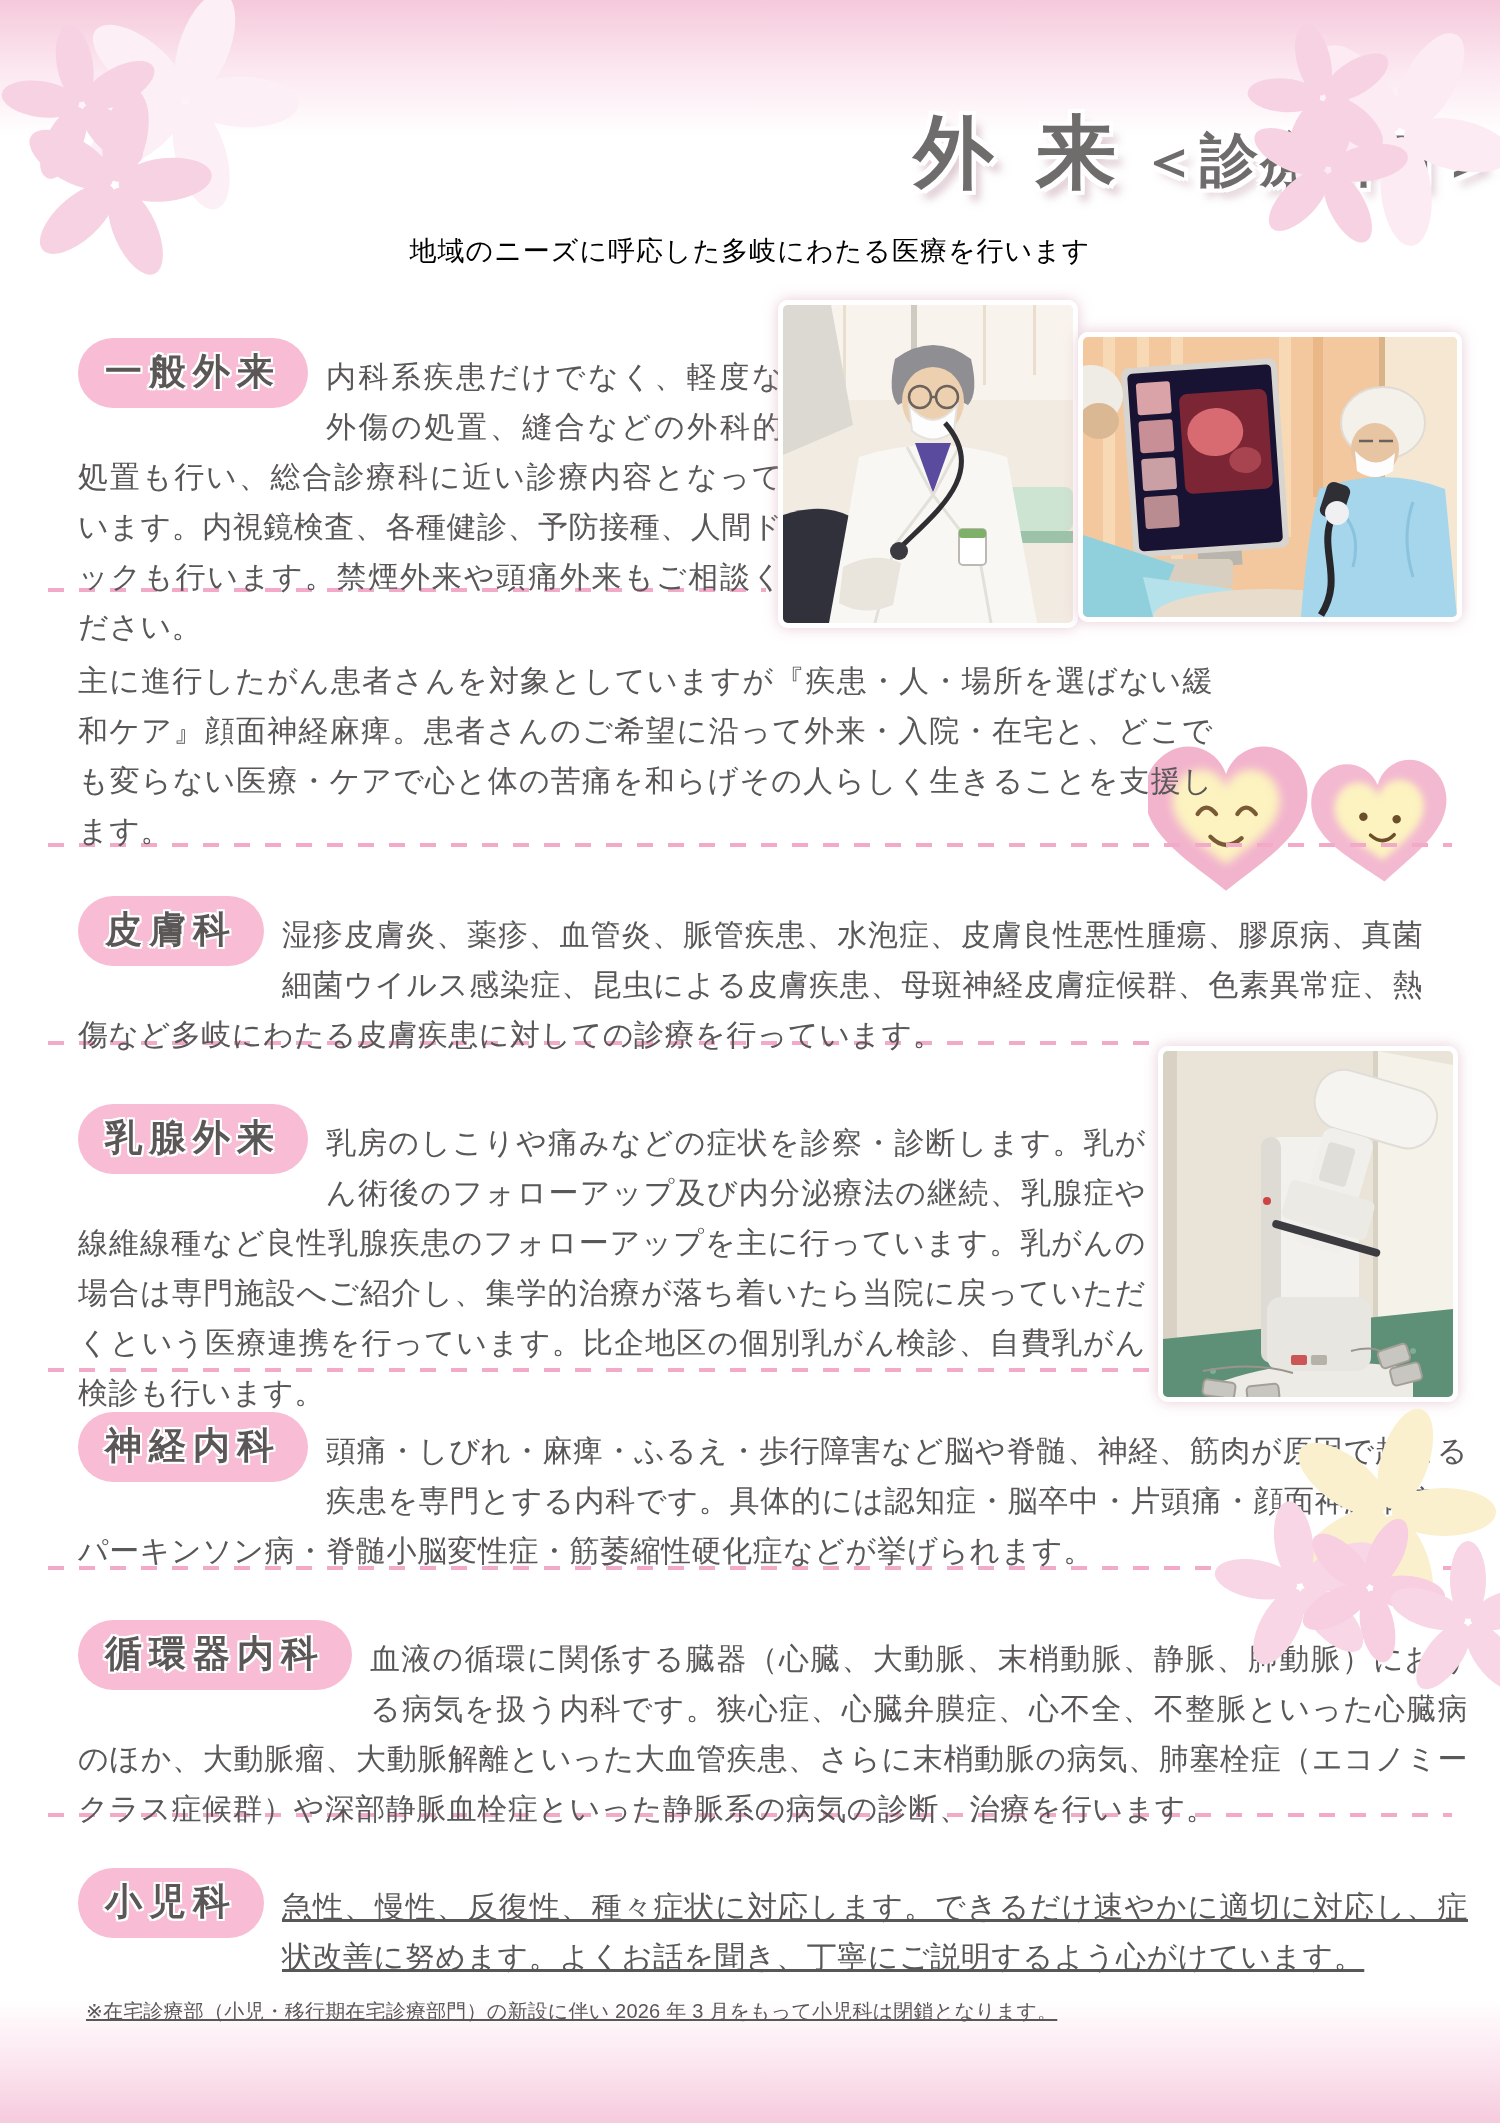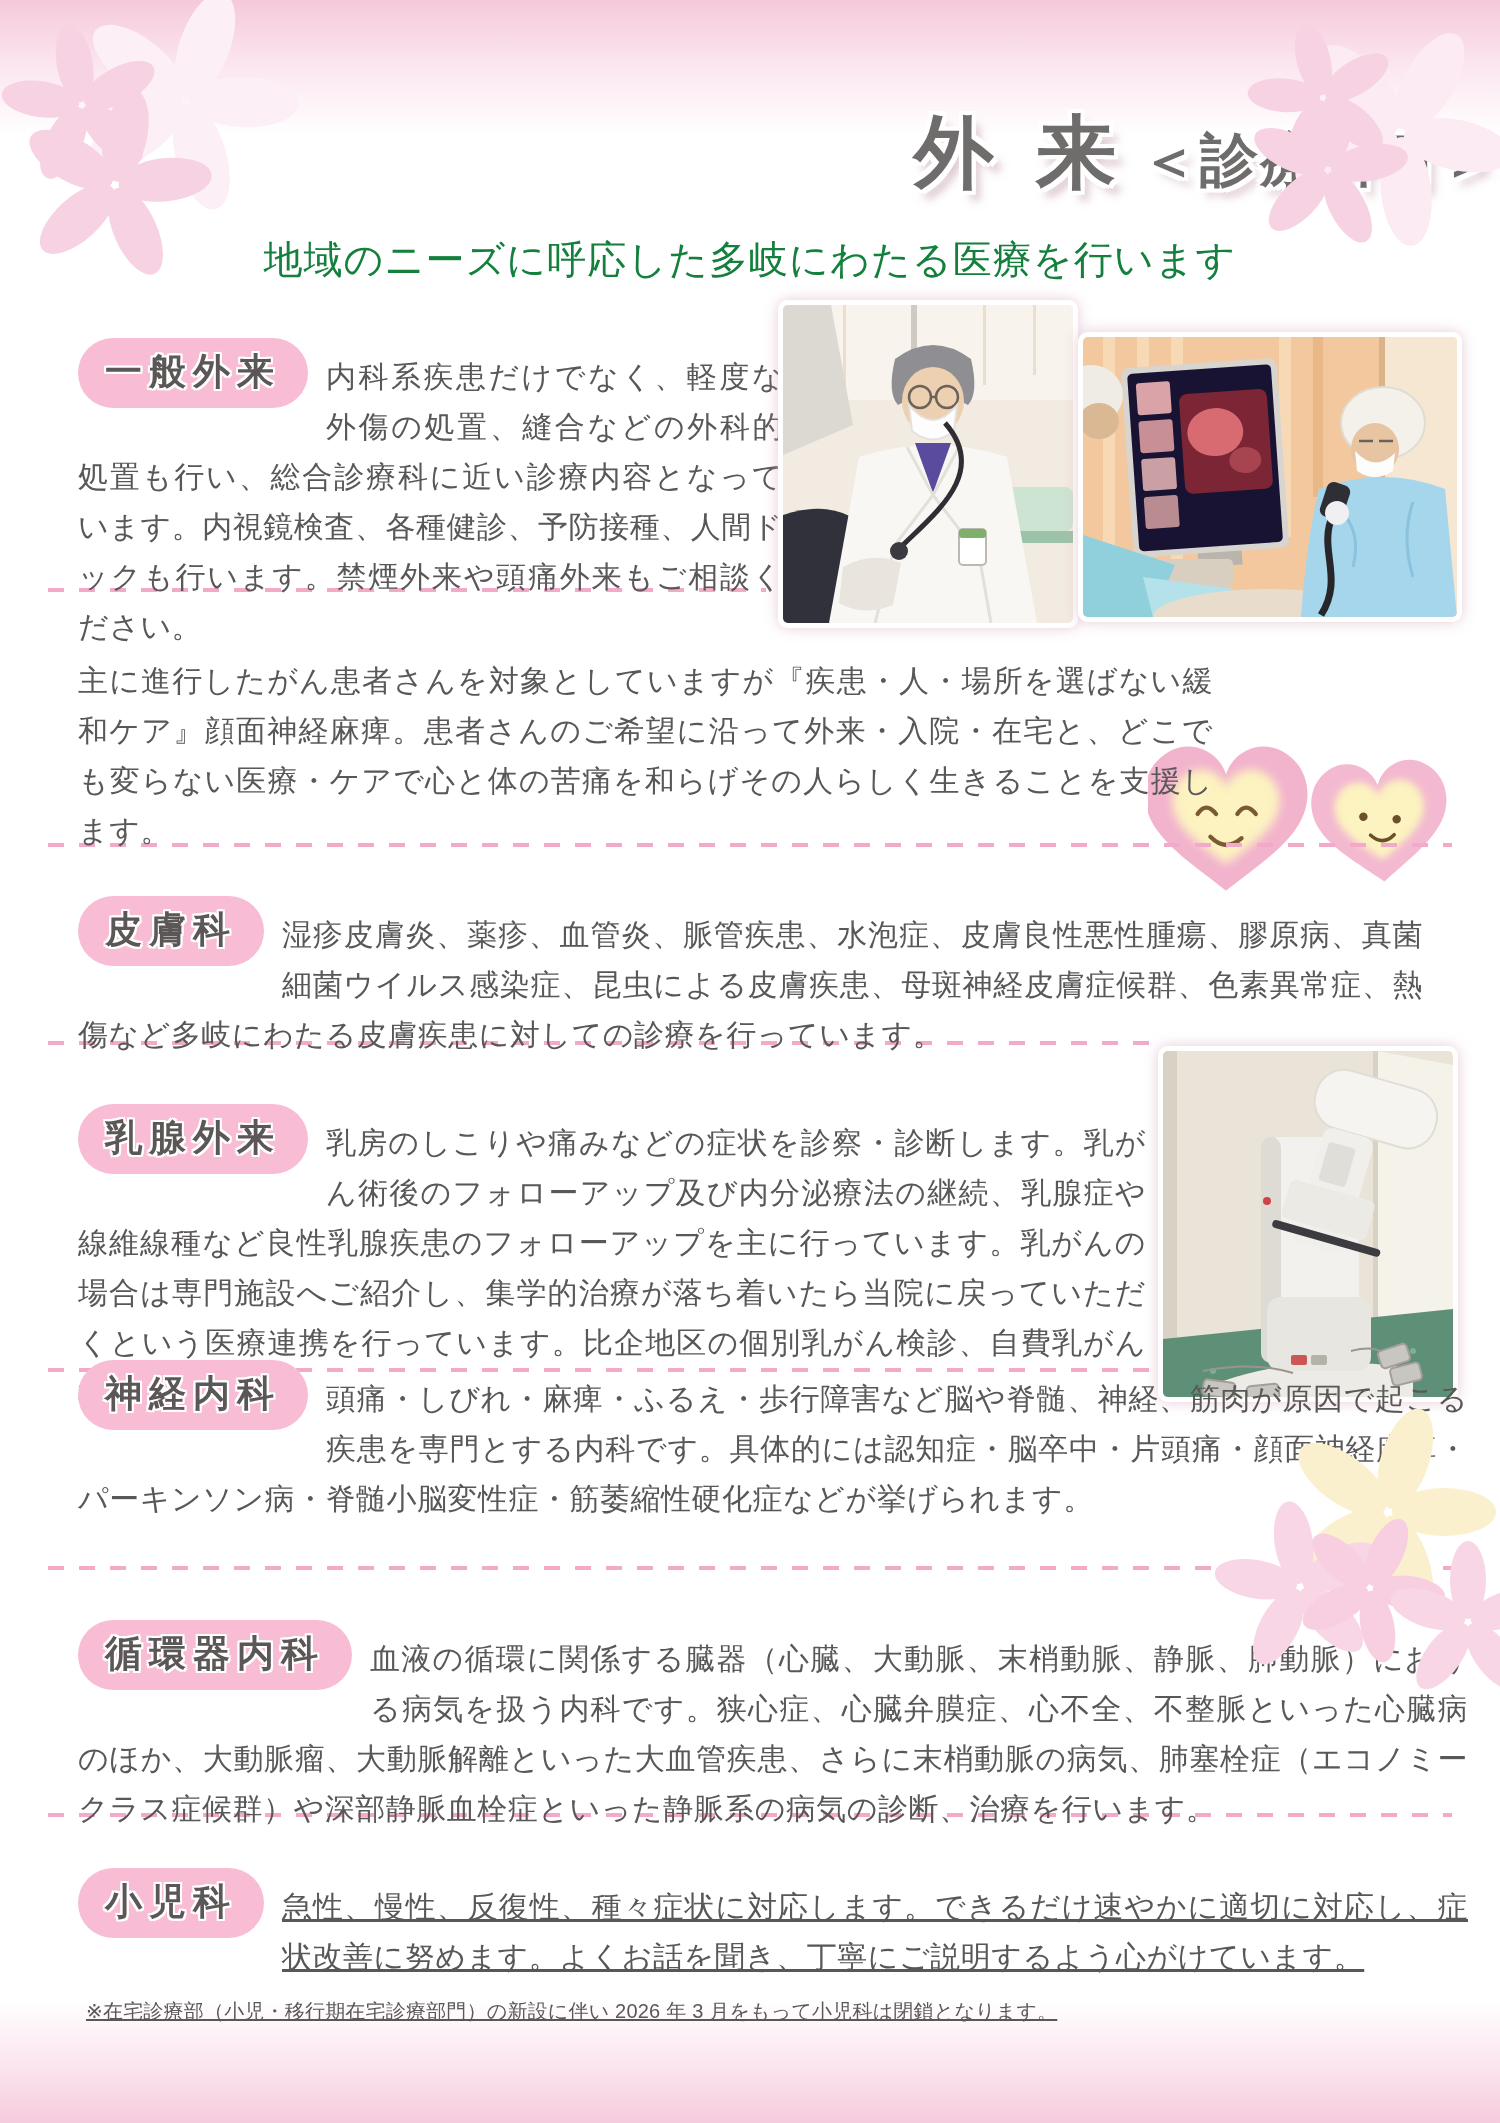--- a/index.html
+++ b/index.html
@@ -24,21 +24,21 @@
                 -4px 0 0 #fff,4px 0 0 #fff,0 -4px 0 #fff,0 4px 0 #fff,
                 8px 10px 8px rgba(188,148,164,.55);
   }
   .title-sub{
     display:inline-block;font-size:58px;font-weight:bold;color:#6f6c6c;margin-left:14px;letter-spacing:2px;
     text-shadow:-4px -4px 0 #fff,4px -4px 0 #fff,-4px 4px 0 #fff,4px 4px 0 #fff,
                 -4px 0 0 #fff,4px 0 0 #fff,0 -4px 0 #fff,0 4px 0 #fff,
                 7px 9px 8px rgba(188,148,164,.55);
   }
   .subtitle{position:absolute;left:0;top:233px;width:1500px;text-align:center;z-index:2;
-    font-size:39px;color:#15803d;letter-spacing:1px;}
+    font-size:27px;color:#000000;letter-spacing:1px;}
 
   
   .sec{position:absolute;z-index:2;}
   .badge{
     float:left;margin:0 18px 0 0;padding:9px 27px 11px;border-radius:42px;
     background:#f8bdd4;font-size:37px;font-weight:bold;letter-spacing:7px;color:#5b5757;
     text-shadow:-2px -2px 0 #fff,2px -2px 0 #fff,-2px 2px 0 #fff,2px 2px 0 #fff,
                 -2px 0 0 #fff,2px 0 0 #fff,0 -2px 0 #fff,0 2px 0 #fff;
     white-space:nowrap;
   }
@@ -216,21 +216,21 @@
         <rect x="228" y="314" width="30" height="18" rx="4" transform="rotate(-14 243 323)"></rect>
         <rect x="40" y="330" width="32" height="16" rx="4" transform="rotate(8 56 338)"></rect>
         <rect x="84" y="334" width="32" height="16" rx="4" transform="rotate(-6 100 342)"></rect>
       </g>
       <path d="M40,320 Q90,310 130,322" fill="none" stroke="#9a958c" stroke-width="2"></path>
     </svg>
   </div>
 
   <div class="sep" style="top:1368px;left:48px;width:1102px;"></div>
 
-  <section class="sec" style="top:1360px;left:78px;width:1390px;">
+  <section class="sec" style="top:1412px;left:78px;width:1390px;">
     <div class="badge"><span>神経内科</span></div>
     <p class="body">頭痛・しびれ・麻痺・ふるえ・歩行障害など脳や脊髄、神経、筋肉が原因で起こる疾患を専門とする内科です。具体的には認知症・脳卒中・片頭痛・顔面神経麻痺・パーキンソン病・脊髄小脳変性症・筋萎縮性硬化症などが挙げられます。</p>
   </section>
 
   <div class="sep" style="top:1566px;left:48px;width:1404px;"></div>
 
   <section class="sec" style="top:1620px;left:78px;width:1390px;">
     <div class="badge"><span>循環器内科</span></div>
     <p class="body">血液の循環に関係する臓器（心臓、大動脈、末梢動脈、静脈、肺動脈）における病気を扱う内科です。狭心症、心臓弁膜症、心不全、不整脈といった心臓病のほか、大動脈瘤、大動脈解離といった大血管疾患、さらに末梢動脈の病気、肺塞栓症（エコノミークラス症候群）や深部静脈血栓症といった静脈系の病気の診断、治療を行います。</p>
   </section>

